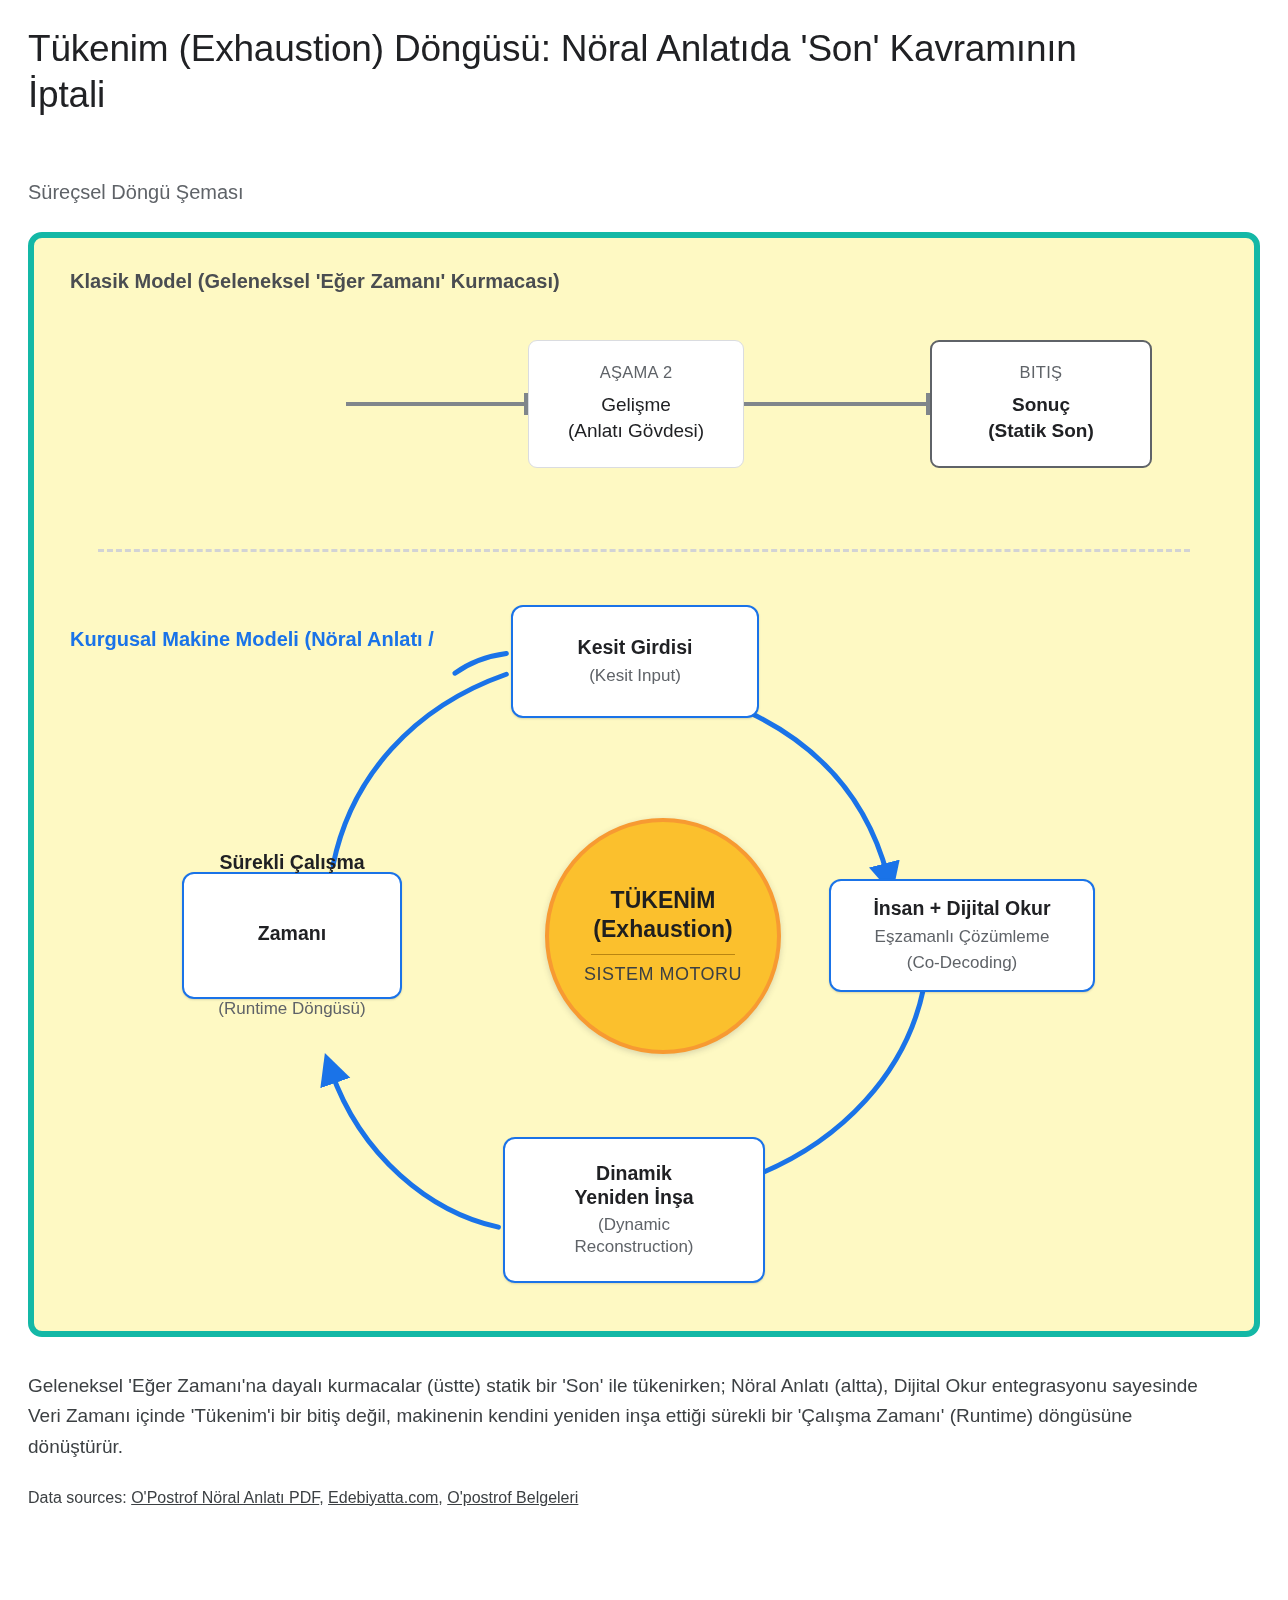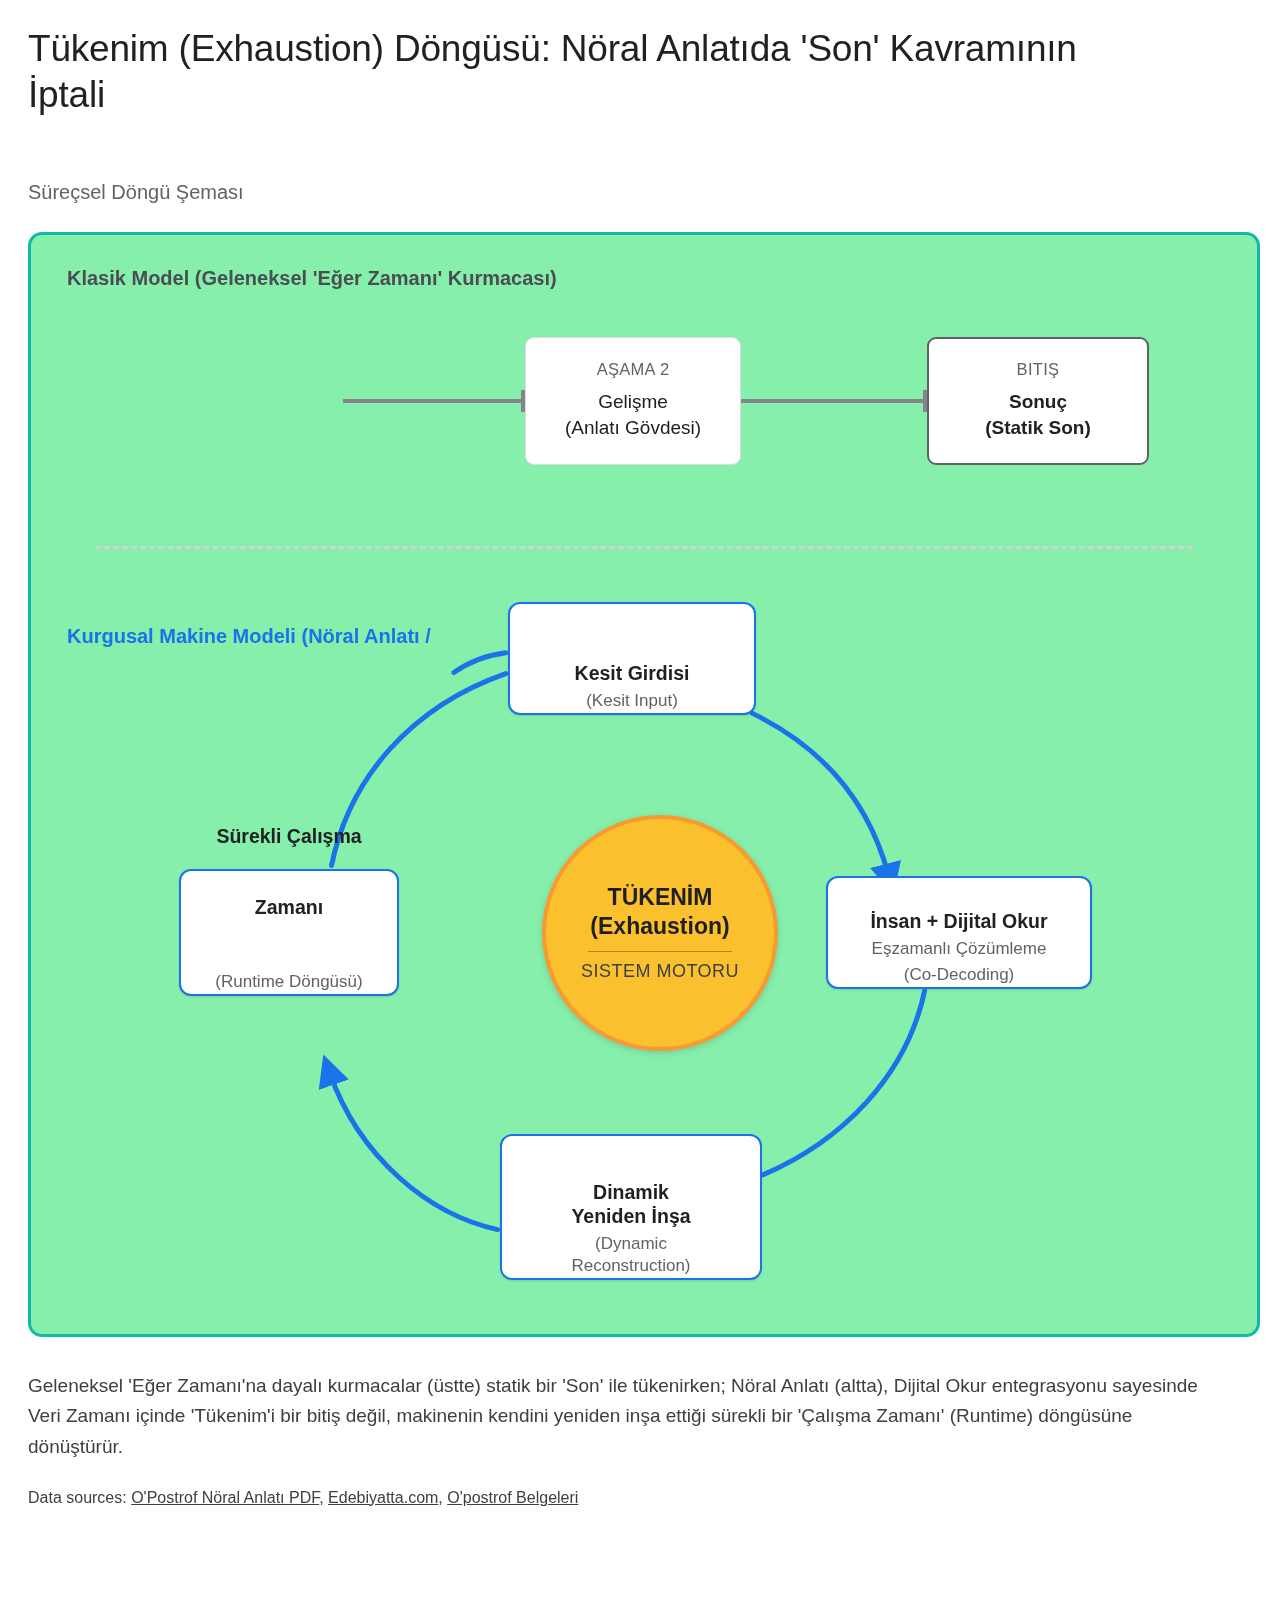--- a/index.html
+++ b/index.html
@@ -27,23 +27,23 @@
     color: #5f6368;
     font-weight: 400;
     margin: 62px 0 0 0;
   }
 
   
   .diagram-card {
     position: relative;
     margin-top: 28px;
     height: 1105px;
-    border: 3px solid #14b8a6;
+    border: 6px solid #14b8a6;
     border-radius: 14px;
-    background: #86efac;
+    background: #fef9c3;
     overflow: hidden;
   }
 
   .section-heading {
     position: absolute;
     font-size: 20px;
     font-weight: 700;
     color: #4a4d51;
     white-space: nowrap;
   }
@@ -109,21 +109,21 @@
   .cycle-arcs { position: absolute; left: 0; top: 0; width: 100%; height: 100%; }
 
   .node-box {
     position: absolute;
     border: 2.5px solid #1a73e8;
     border-radius: 12px;
     background: #fff;
     display: flex;
     flex-direction: column;
     align-items: center;
-    justify-content: flex-end;
+    justify-content: center;
     text-align: center;
     box-shadow: 0 1px 2px rgba(60,64,67,.18);
     z-index: 3;
   }
   .node-box .t {
     font-size: 19.5px;
     font-weight: 700;
     color: #202124;
     line-height: 1.25;
   }

